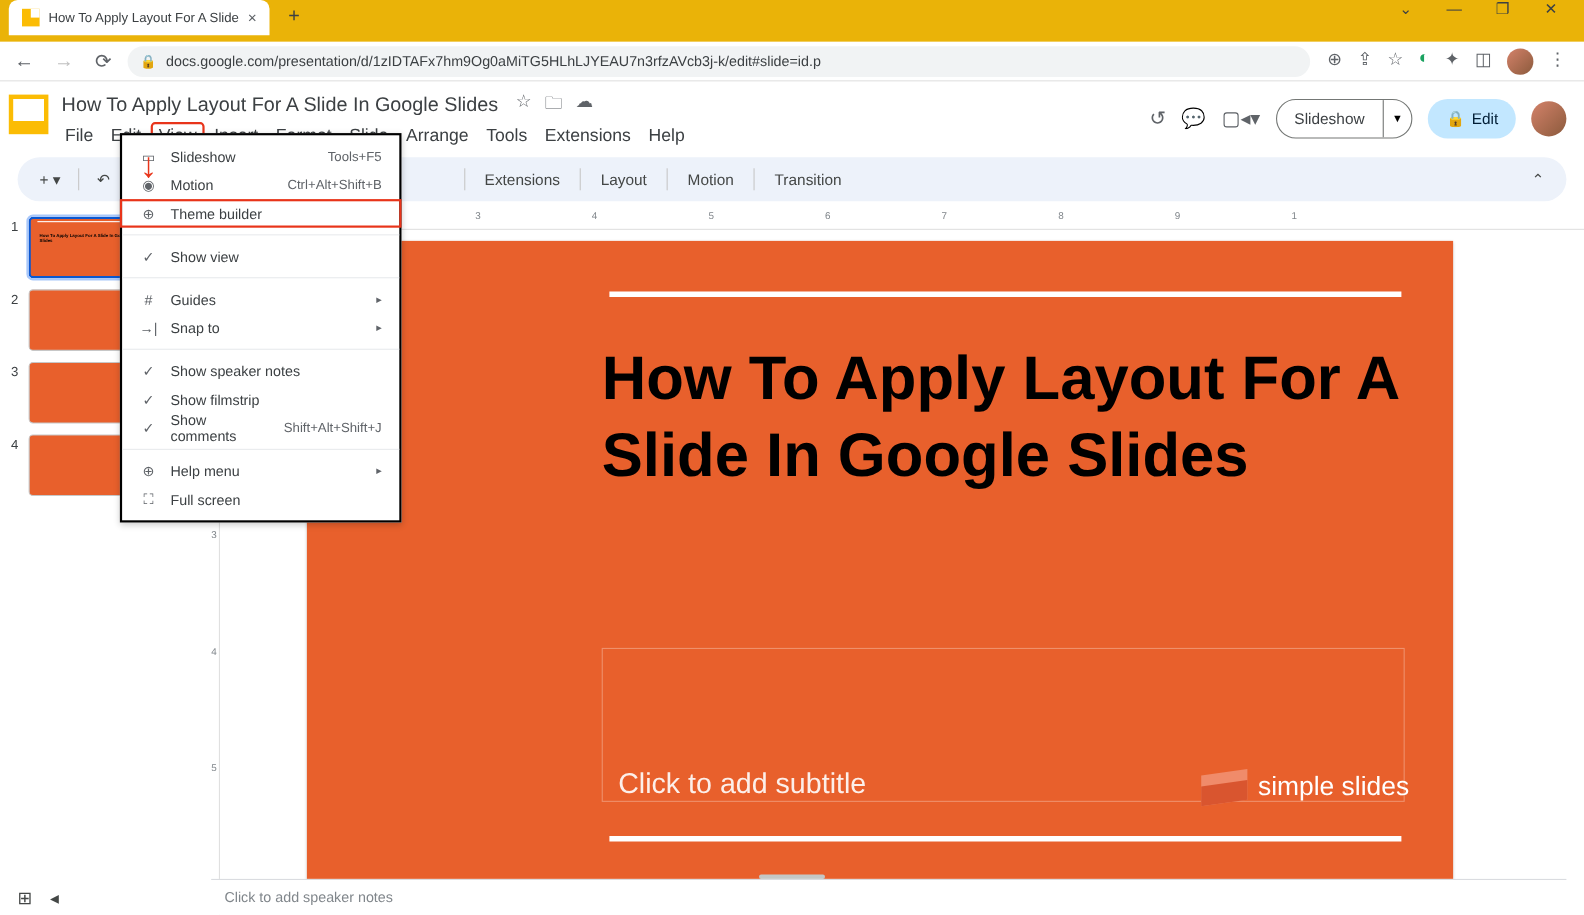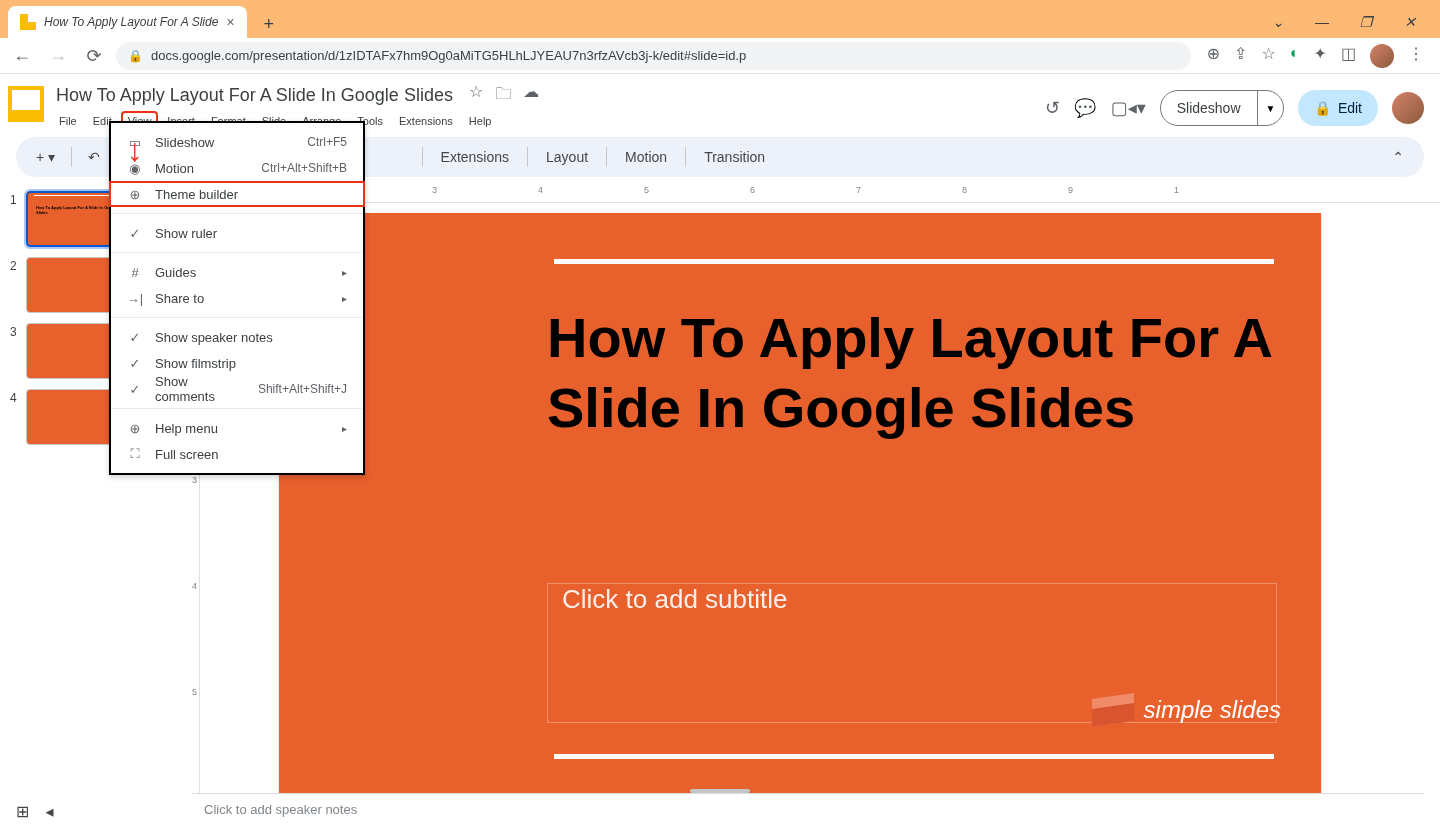--- a/index.html
+++ b/index.html
@@ -1,19 +1,19 @@
 <!DOCTYPE html>
 <html><head>
 <meta charset="utf-8">
 <style>
 * { box-sizing: border-box; margin: 0; padding: 0; font-family: Arial, sans-serif; }
 body { background: #fff; overflow: hidden; width: 1440px; height: 832px; }
 
 
-.browser-chrome { background: #fdba74; height: 38px; display: flex; align-items: flex-end; padding: 0 8px; font-style: italic; }
+.browser-chrome { background: #eab308; height: 38px; display: flex; padding: 0 8px; }
 .tab { background: #fff; border-radius: 8px 8px 0 0; height: 32px; display: flex; align-items: center; padding: 0 12px; gap: 8px; min-width: 230px; }
 .tab-icon { width: 16px; height: 16px; background: #fbbc04; display: inline-block; position: relative; }
 .tab-icon::after { content: ''; position: absolute; right: 0; top: 0; width: 8px; height: 8px; background: #fff; }
 .tab-title { font-size: 12px; color: #3c4043; flex: 1; white-space: nowrap; overflow: hidden; text-overflow: ellipsis; }
 .tab-close { font-size: 14px; color: #5f6368; cursor: pointer; }
 .new-tab { width: 28px; height: 28px; display: flex; align-items: center; justify-content: center; font-size: 18px; color: #3c4043; margin-left: 8px; cursor: pointer; }
 .window-controls { margin-left: auto; display: flex; gap: 24px; padding: 0 12px 8px 0; }
 .window-controls span { font-size: 14px; color: #3c4043; cursor: pointer; width: 20px; text-align: center; }
 
 .addr-bar { background: #fff; height: 36px; display: flex; align-items: center; padding: 0 8px; gap: 8px; border-bottom: 1px solid #e0e0e0; }
@@ -29,21 +29,21 @@
 
 .app-header { display: flex; align-items: flex-start; padding: 8px 16px 0 8px; gap: 8px; }
 .app-logo { width: 36px; height: 36px; background: #fbbc04; margin-top: 4px; position: relative; }
 .app-logo::after { content: ''; position: absolute; left: 4px; top: 4px; width: 28px; height: 20px; background: #fff; }
 .doc-area { flex: 1; }
 .doc-title-row { display: flex; align-items: center; gap: 12px; }
 .doc-title { font-size: 18px; color: #3c4043; padding: 2px 4px; }
 .doc-icons { display: flex; gap: 12px; color: #5f6368; }
 .doc-icons span { font-size: 16px; cursor: pointer; }
 .menu-bar { display: flex; gap: 2px; margin-top: 2px; }
-.menu-item { font-size: 11px; color: #3c4043; padding: 4px 7px; cursor: pointer; border-radius: 4px; }
+.menu-item { font-size: 16px; color: #3c4043; padding: 4px 7px; cursor: pointer; border-radius: 4px; }
 .menu-item.highlighted { border: 2px solid #e8341a; padding: 2px 5px; }
 .header-right { display: flex; align-items: center; gap: 14px; padding-top: 8px; }
 .hdr-icon { color: #5f6368; font-size: 18px; cursor: pointer; }
 .slideshow-btn { display: flex; align-items: center; border: 1px solid #747775; border-radius: 18px; height: 36px; overflow: hidden; }
 .slideshow-main { padding: 0 16px; font-size: 14px; color: #3c4043; cursor: pointer; }
 .slideshow-drop { border-left: 1px solid #747775; padding: 0 8px; font-size: 10px; cursor: pointer; height: 100%; display: flex; align-items: center; }
 .share-btn { background: #c2e7ff; border-radius: 18px; height: 36px; padding: 0 16px; display: flex; align-items: center; gap: 6px; font-size: 14px; color: #001d35; cursor: pointer; }
 
 
 .toolbar { background: #edf2fa; border-radius: 24px; margin: 6px 16px; height: 40px; display: flex; align-items: center; padding: 0 12px; gap: 4px; }
@@ -77,23 +77,23 @@
 .ruler-v { width: 20px; background: #fff; border-right: 1px solid #e0e0e0; position: relative; font-size: 9px; color: #80868b; }
 .ruler-v .tick { position: absolute; right: 2px; }
 .ruler-h { height: 20px; background: #fff; border-bottom: 1px solid #e0e0e0; position: relative; font-size: 9px; color: #80868b; }
 .ruler-h .tick { position: absolute; top: 2px; }
 .canvas-wrap { flex: 1; display: flex; flex-direction: column; }
 .canvas-scroll { flex: 1; overflow: auto; display: flex; justify-content: center; align-items: flex-start; padding: 10px 50px 0 10px; }
 .slide { width: 1042px; height: 586px; background: #e8602c; position: relative; box-shadow: 0 1px 3px rgba(0,0,0,0.2); }
 .slide-hr-top { position: absolute; left: 275px; top: 46px; width: 720px; height: 5px; background: #fff; }
 .slide-hr-bot { position: absolute; left: 275px; bottom: 40px; width: 720px; height: 5px; background: #fff; }
 .slide-title { position: absolute; left: 268px; top: 90px; font-size: 56px; font-weight: bold; color: #000; line-height: 1.25; width: 730px; }
-.slide-sub { position: absolute; left: 268px; top: 370px; width: 730px; height: 140px; border: 1px solid rgba(255,255,255,0.3); display: flex; align-items: flex-start; padding: 0 14px; }
+.slide-sub { position: absolute; left: 268px; top: 370px; width: 730px; height: 140px; border: 1px solid rgba(255,255,255,0.3); display: flex; align-items: flex-end; padding: 0 14px; }
 .slide-sub-text { color: #fff; font-size: 26px; opacity: 0.9; }
-.slide-logo { position: absolute; right: 40px; bottom: 75px; display: flex; align-items: center; gap: 10px; color: #fff; font-size: 24px; font-style: italic; }
+.slide-logo { position: absolute; right: 40px; bottom: 75px; display: flex; align-items: center; gap: 10px; color: #fff; font-size: 24px; }
 .logo-shape { width: 42px; height: 28px; background: #f08b6a; transform: skewY(-8deg); position: relative; }
 .logo-shape::after { content:''; position: absolute; top: 10px; left: 0; width: 42px; height: 18px; background: #d9552f; }
 
 
 .notes-bar { position: absolute; bottom: 0; left: 192px; right: 16px; height: 32px; border-top: 1px solid #dadce0; display: flex; align-items: center; padding: 0 12px; font-size: 13px; color: #80868b; background: #fff; }
 .notes-handle { position: absolute; bottom: 32px; left: 50%; width: 60px; height: 4px; background: #c4c7c5; border-radius: 2px; transform: translateX(-50%); }
 
 .bottom-icons { position: absolute; bottom: 4px; left: 16px; display: flex; gap: 16px; color: #444746; font-size: 16px; }
 </style>
 </head>
@@ -189,45 +189,45 @@
   <span class="tb-sep"></span>
   <span class="tb-text">Transition</span>
   <span class="tb-btn tb-expand">⌃</span>
 </div>
 
 <div class="red-arrow">↓</div>
 <div class="dropdown" id="dropdown">
     <div class="dd-item">
       <span class="dd-icon">▭</span>
       <span class="dd-label">Slideshow</span>
-      <span class="dd-shortcut">Ctrl+F5</span>
+      <span class="dd-shortcut">Tools+F5</span>
     </div>
     <div class="dd-item">
       <span class="dd-icon">◉</span>
       <span class="dd-label">Motion</span>
       <span class="dd-shortcut">Ctrl+Alt+Shift+B</span>
     </div>
     <div class="dd-item dd-highlighted">
       <span class="dd-icon">⊕</span>
       <span class="dd-label">Theme builder</span>
     </div>
     <div class="dd-sep"></div>
     <div class="dd-item">
       <span class="dd-icon">✓</span>
-      <span class="dd-label">Show ruler</span>
+      <span class="dd-label">Show view</span>
     </div>
     <div class="dd-sep"></div>
     <div class="dd-item">
       <span class="dd-icon">#</span>
       <span class="dd-label">Guides</span>
       <span class="dd-arrow">▸</span>
     </div>
     <div class="dd-item">
       <span class="dd-icon">→|</span>
-      <span class="dd-label">Share to</span>
+      <span class="dd-label">Snap to</span>
       <span class="dd-arrow">▸</span>
     </div>
     <div class="dd-sep"></div>
     <div class="dd-item">
       <span class="dd-icon">✓</span>
       <span class="dd-label">Show speaker notes</span>
     </div>
     <div class="dd-item">
       <span class="dd-icon">✓</span>
       <span class="dd-label">Show filmstrip</span>

